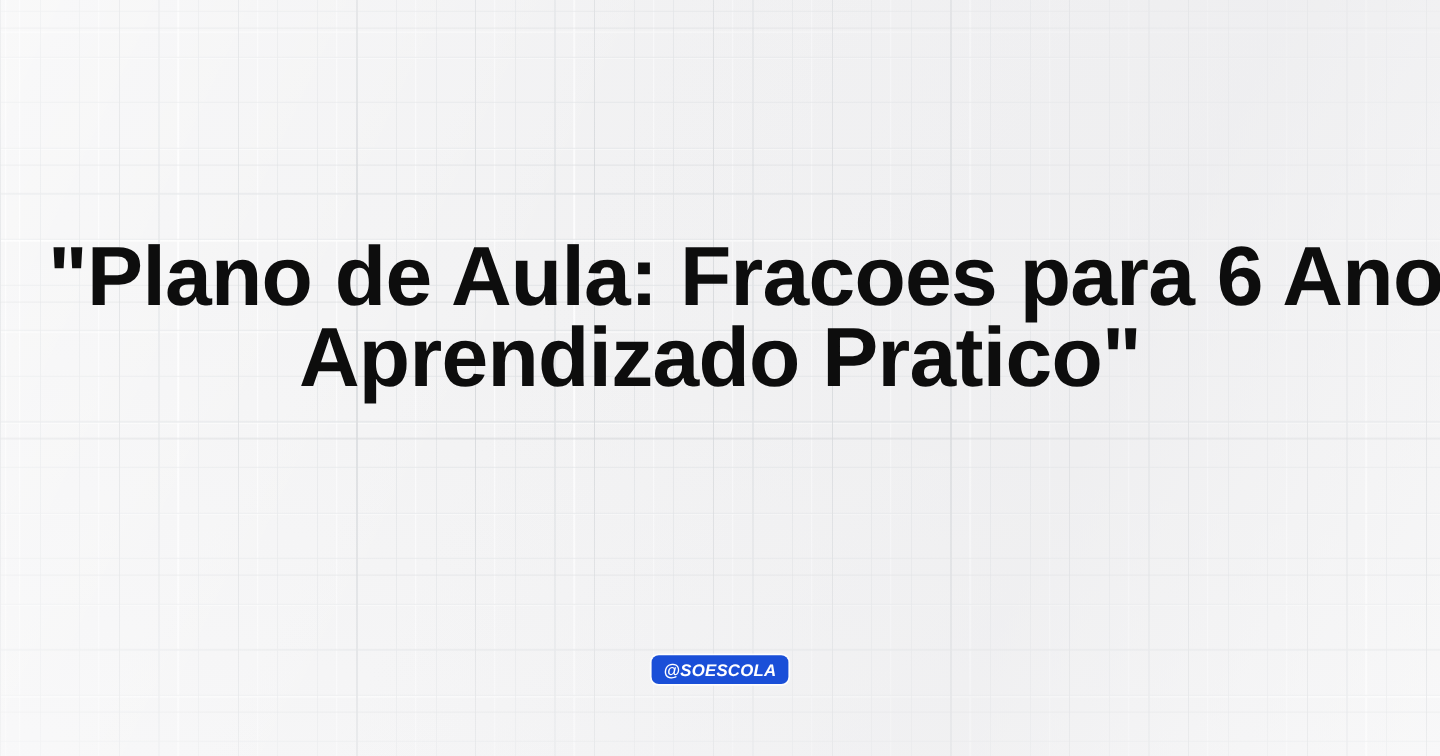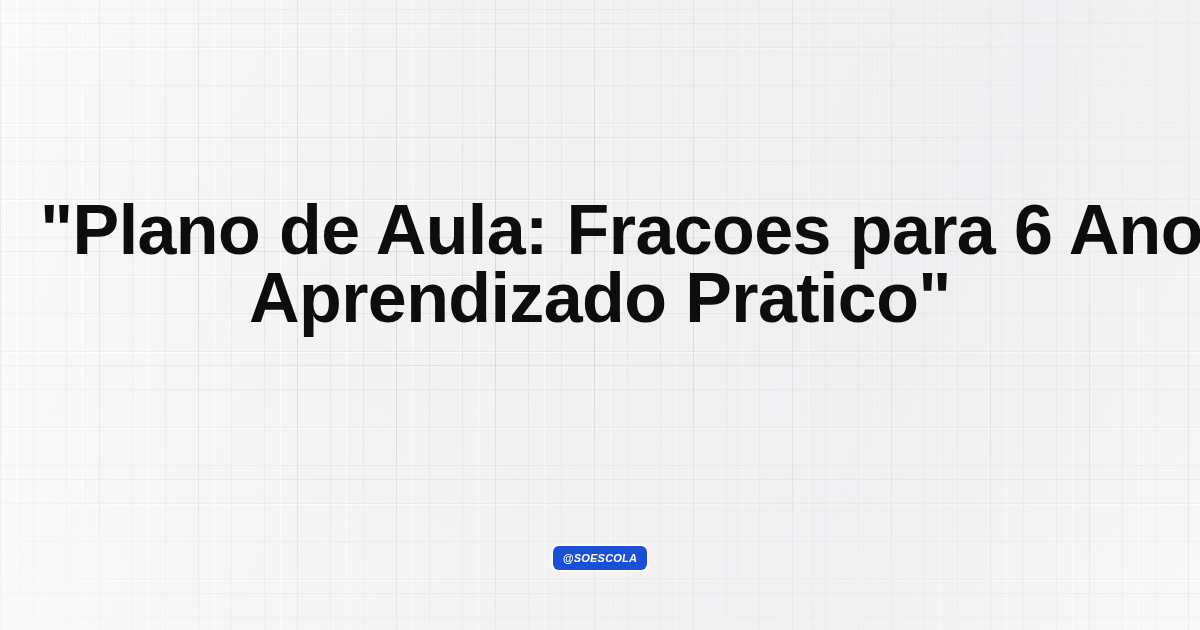--- a/index.html
+++ b/index.html
@@ -116,21 +116,21 @@
     height: 24px;
     padding: 0 10px;
     border-radius: 6px;
     background: #1a4fd8;
     box-shadow: 0 0 0 1.5px rgba(255,255,255,0.85);
   }
   .badge-text {
     font-family: "Liberation Sans", sans-serif;
     font-weight: 700;
     font-style: italic;
-    font-size: 11px;
+    font-size: 14px;
     line-height: 14px;
     letter-spacing: 0.2px;
     color: #ffffff;
     white-space: nowrap;
   }
 </style>
 </head>
 <body>
 
 <div class="canvas">

